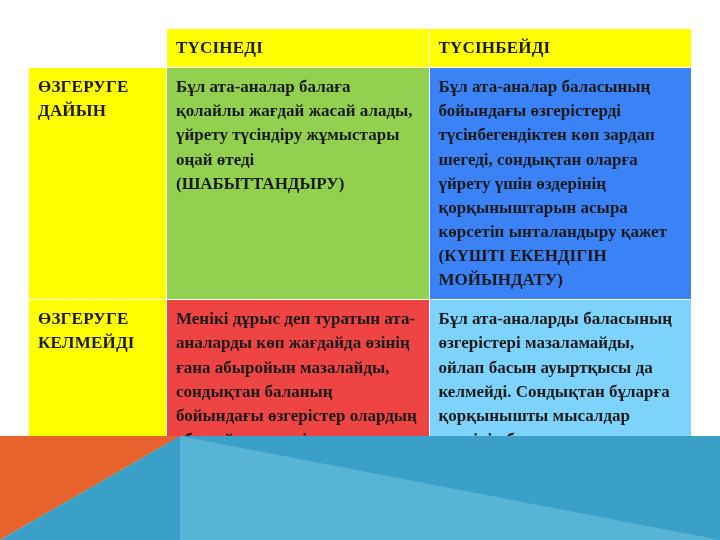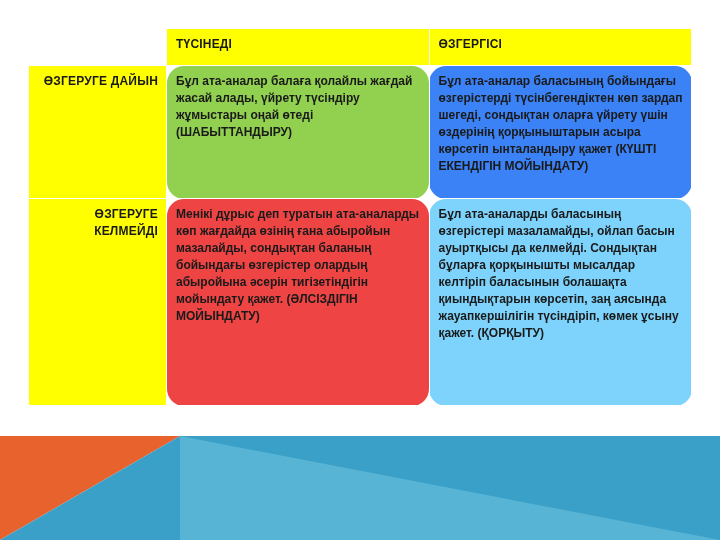--- a/index.html
+++ b/index.html
@@ -32,24 +32,25 @@
     left: 28px;
     top: 28px;
     width: 664px;
     border-collapse: collapse;
     table-layout: fixed;
   }
   .matrix td, .matrix th {
     border: 1px solid #ffffff;
     vertical-align: top;
     padding: 7px 8px 7px 9px;
-    font-size: 12px;
+    font-size: 17px;
     line-height: 1.42;
     color: #1a1a1a;
     font-weight: bold;
+    font-family: Liberation Serif, serif;
   }
   .corner-blank {
     background: #ffffff;
     border-left: 1px solid #ffffff;
     border-top: 1px solid #ffffff;
     width: 120px;
   }
   .col-head {
     background: #ffff00;
     font-size: 10.6px;
@@ -58,43 +59,41 @@
     padding-top: 5px;
     padding-bottom: 5px;
     font-weight: bold;
   }
   .row-head {
     background: #ffff00;
     width: 120px;
     font-size: 10.6px;
     letter-spacing: 0.2px;
     padding-top: 9px;
-    text-align: right;
   }
   .cell {
     width: 272px;
-    border-radius: 17px;
   }
   .cell-green  { background: #92d050; }
   .cell-orange { background: #3b82f6; }
   .cell-yellow { background: #ef4444; }
   .cell-red    { background: #7dd3fc; }
 
   .r1 td { height: 118px; }
   .r2 td { height: 192px; }
 </style>
 </head>
 <body>
 
 <table class="matrix">
   <tbody>
       <tr>
     <td class="corner-blank"></td>
     <td class="col-head">ТҮСІНЕДІ</td>
-    <td class="col-head">ӨЗГЕРГІСІ</td>
+    <td class="col-head">ТҮСІНБЕЙДІ</td>
   </tr>
   <tr class="r1">
     <td class="row-head">ӨЗГЕРУГЕ ДАЙЫН</td>
     <td class="cell cell-green">Бұл ата-аналар балаға қолайлы жағдай жасай алады, үйрету түсіндіру жұмыстары оңай өтеді (ШАБЫТТАНДЫРУ)</td>
     <td class="cell cell-orange">Бұл ата-аналар баласының бойындағы өзгерістерді түсінбегендіктен көп зардап шегеді, сондықтан оларға үйрету үшін өздерінің қорқыныштарын асыра көрсетіп ынталандыру қажет (КҮШТІ ЕКЕНДІГІН МОЙЫНДАТУ)</td>
   </tr>
   <tr class="r2">
     <td class="row-head">ӨЗГЕРУГЕ КЕЛМЕЙДІ</td>
     <td class="cell cell-yellow">Менікі дұрыс деп туратын ата-аналарды көп жағдайда өзінің ғана абыройын мазалайды, сондықтан баланың бойындағы өзгерістер олардың абыройына әсерін тигізетіндігін мойындату қажет. (ӘЛСІЗДІГІН МОЙЫНДАТУ)</td>
     <td class="cell cell-red">Бұл ата-аналарды баласының өзгерістері мазаламайды, ойлап басын ауыртқысы да келмейді. Сондықтан бұларға қорқынышты мысалдар келтіріп баласынын болашақта қиындықтарын көрсетіп, заң аясында жауапкершілігін түсіндіріп, көмек ұсыну қажет. (ҚОРҚЫТУ)</td>

